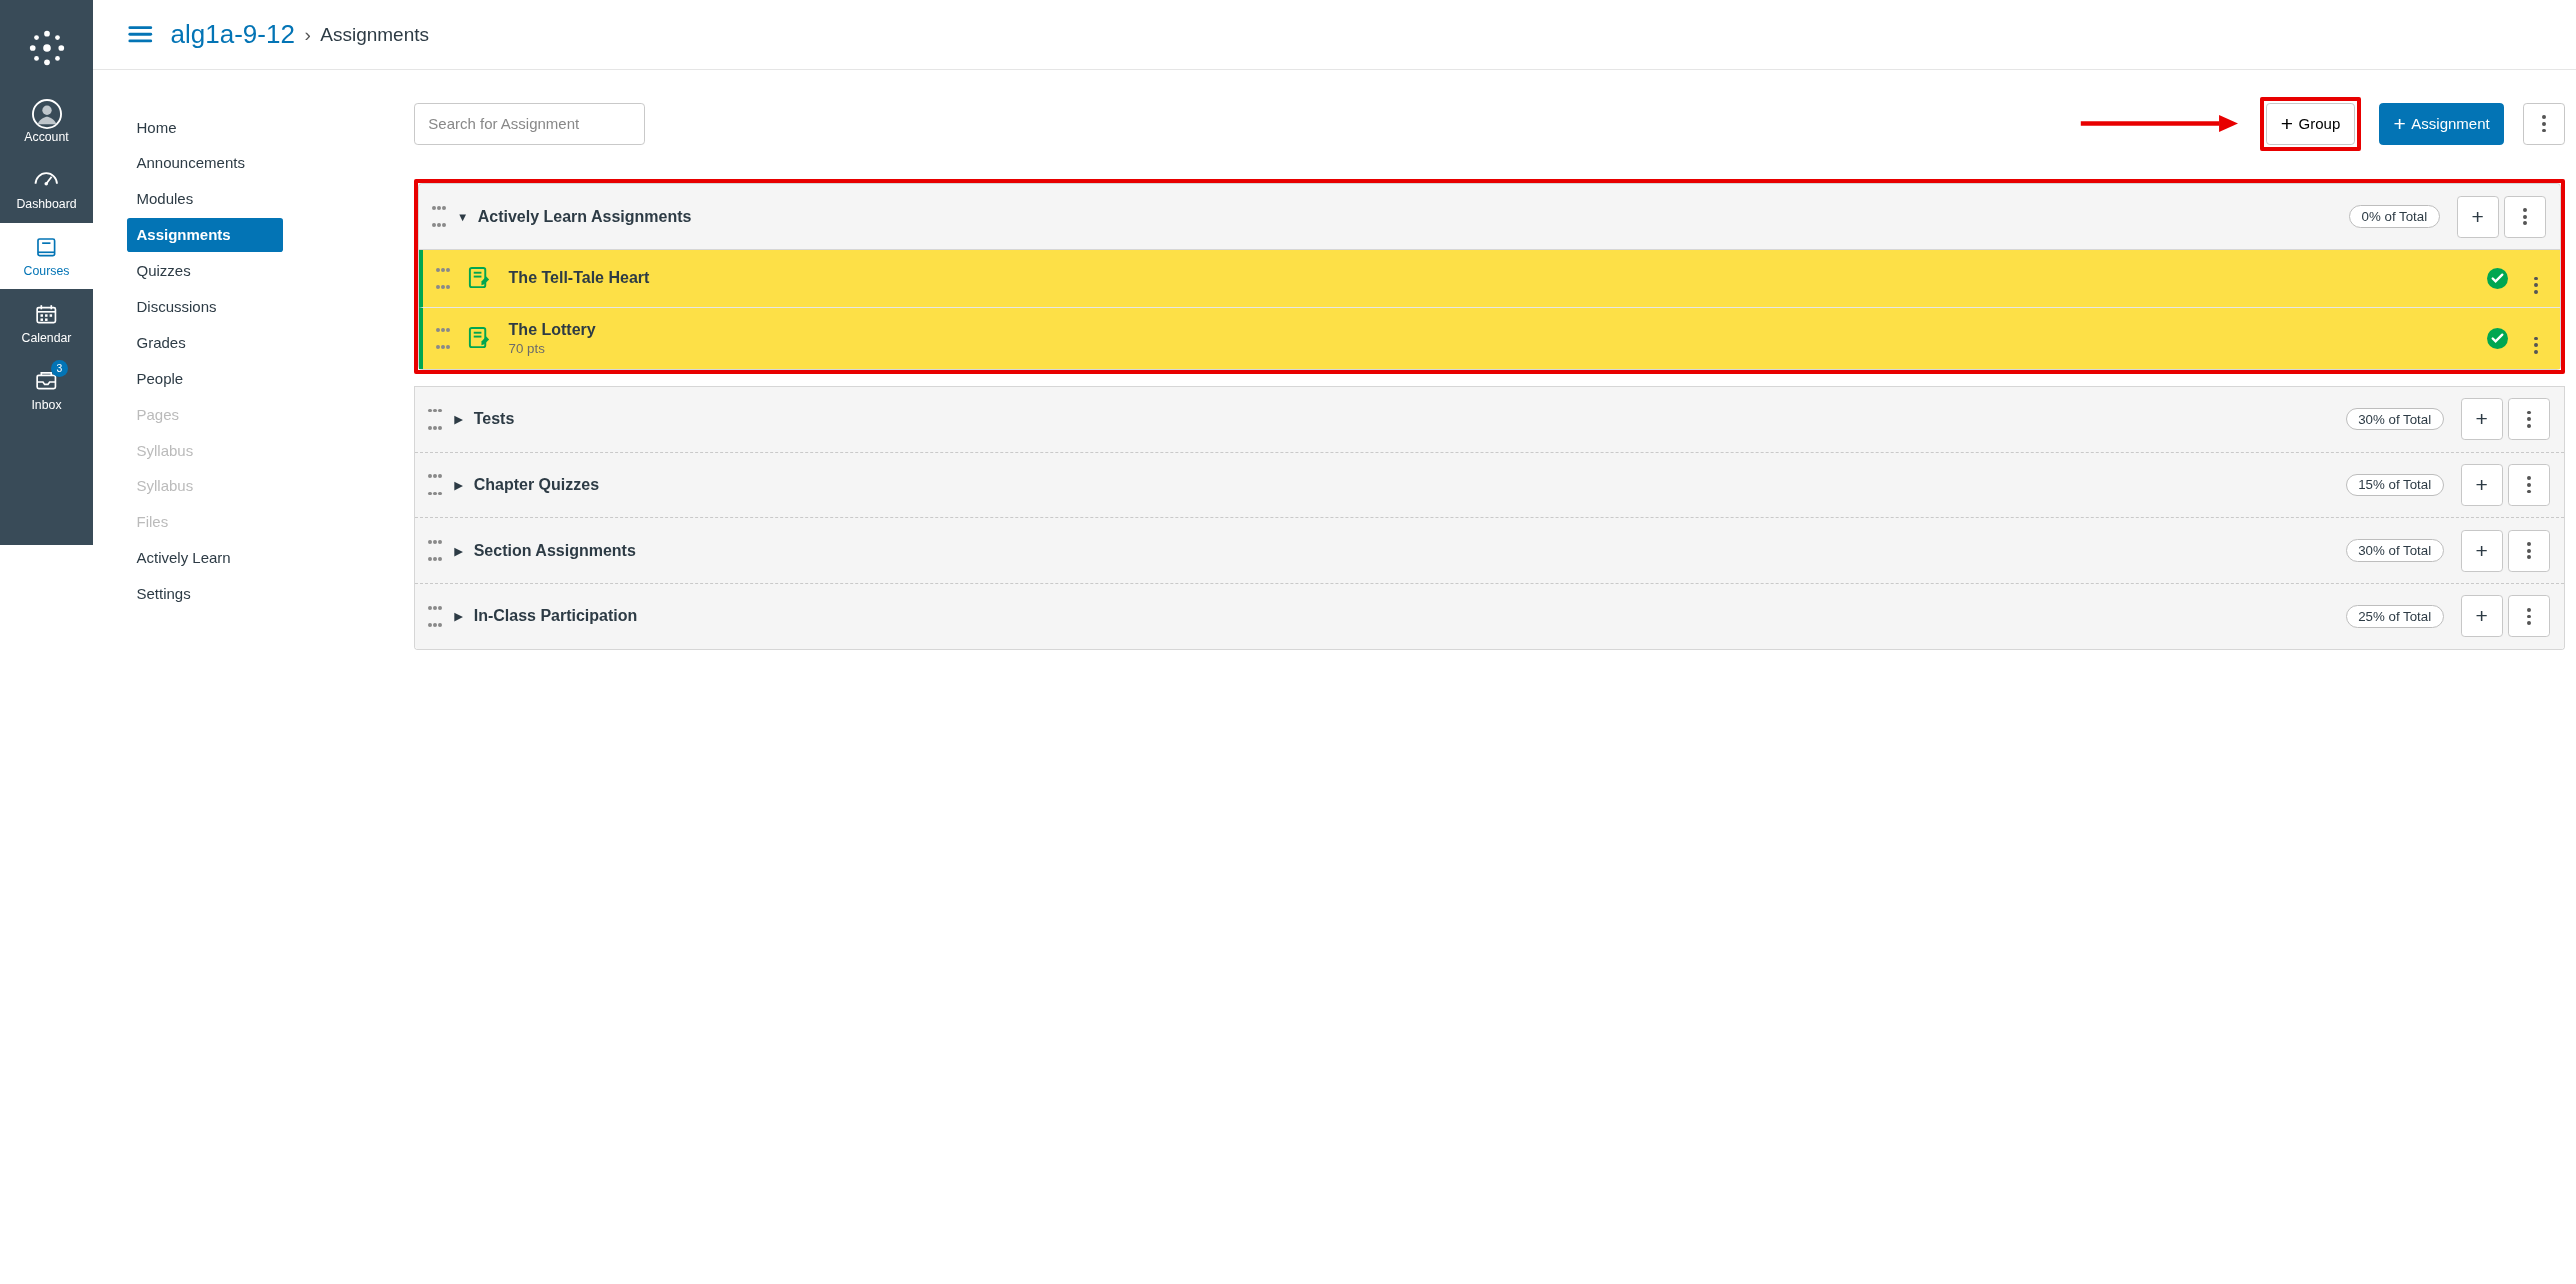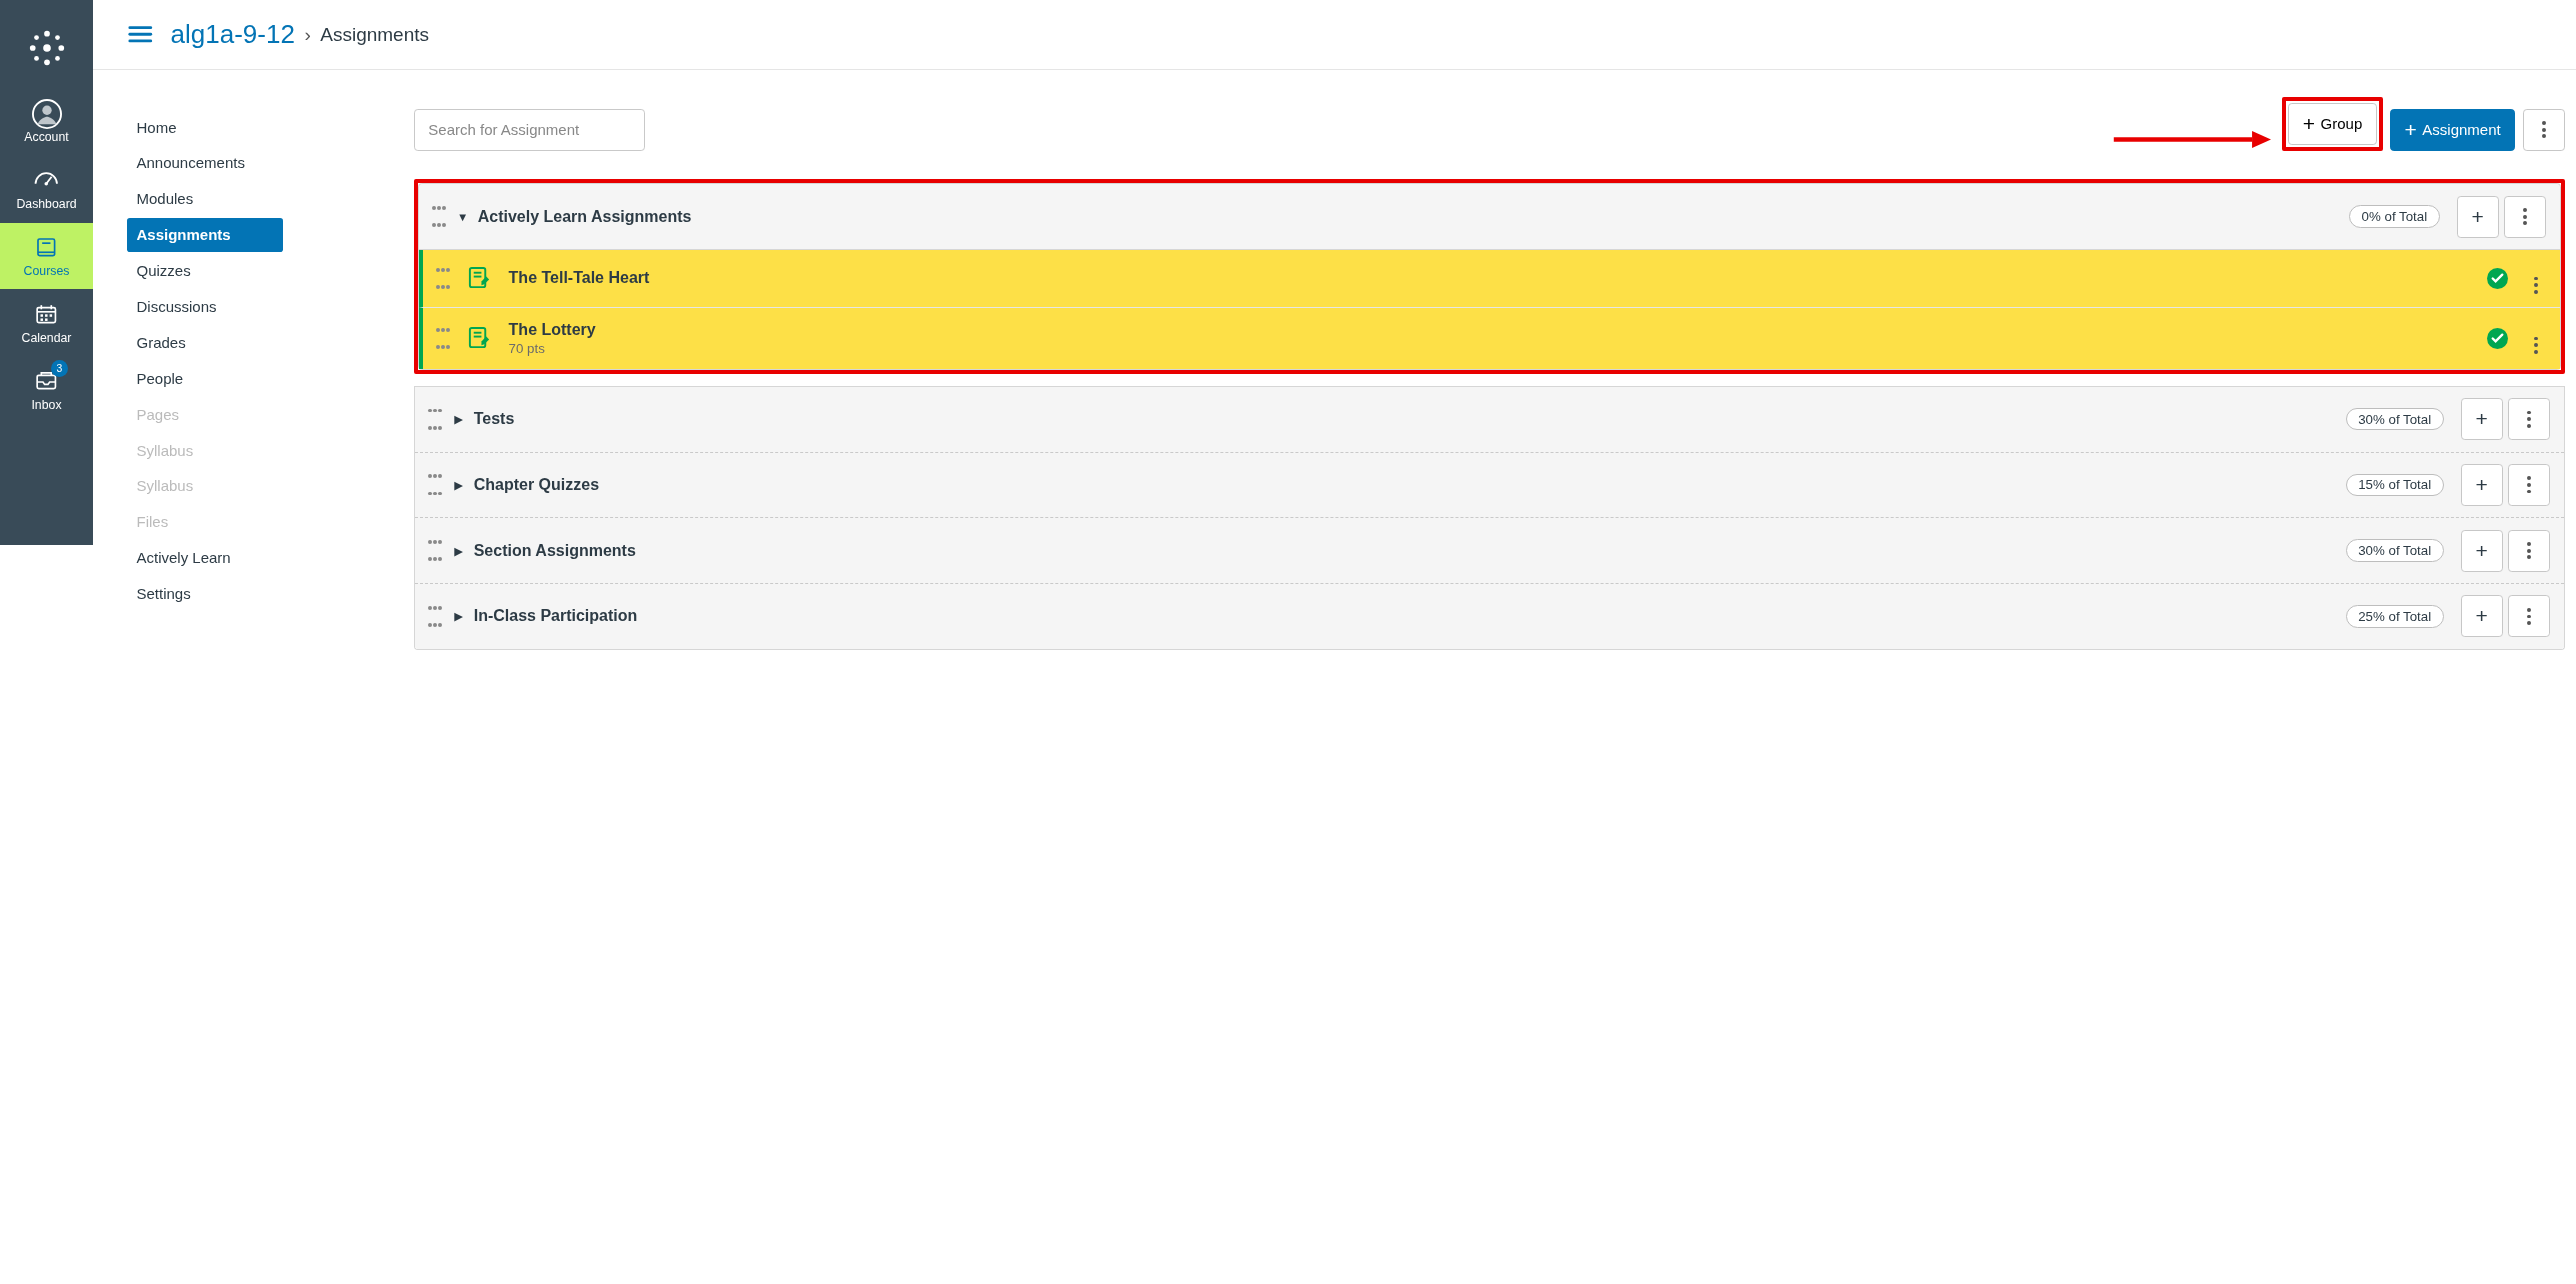--- a/index.html
+++ b/index.html
@@ -2,21 +2,21 @@
 <html style="font-size:15px"><head>
 <meta charset="utf-8">
 <style>
   * { box-sizing: border-box; margin: 0; padding: 0; }
   body { font-family: "Helvetica Neue", Arial, sans-serif; background: #fff; color: #2d3b45; width: 1469px; height: 732px; overflow: hidden; }
 
   
   .global-nav { position: absolute; left: 0; top: 0; width: 93px; height: 545px; background: #394b58; display: flex; flex-direction: column; align-items: center; padding-top: 28px; }
   .global-logo { width: 40px; height: 40px; margin-bottom: 21px; }
   .global-item { width: 93px; display: flex; flex-direction: column; align-items: center; padding: 9.5px 0 11.4px 0; cursor: pointer; position: relative; }
-  .global-item.active { background: #bef264; text-align: center; }
+  .global-item.active { background: #ffffff; text-align: center; }
   .global-item .g-icon { width: 30px; height: 30px; display: flex; align-items: center; justify-content: center; }
   .global-item .g-label { font-size: 12.3px; color: #fff; margin-top: 1.9px; }
   .global-item.active .g-label { color: #0374b5; }
   .g-badge { position: absolute; top: 3.8px; right: 25px; background: #0374b5; color: #fff; font-size: 10.4px; border-radius: 50%; width: 17px; height: 17px; display: flex; align-items: center; justify-content: center; }
 
   
   .page { position: absolute; left: 93px; top: 0; right: 0; bottom: 0; }
   .crumb-bar { height: 70px; border-bottom: 0.9px solid #e5e5e5; display: flex; align-items: center; padding-left: 34px; }
   .hamburger { width: 26.6px; height: 26.6px; cursor: pointer; margin-right: 17px; }
   .crumb-link { color: #0374b5; font-size: 26px; cursor: pointer; }
@@ -24,21 +24,21 @@
   .crumb-cur { font-size: 19px; color: #2d3b45; }
 
   
   .course-nav { position: absolute; left: 34px; top: 110px; width: 156px; }
   .course-nav .cn-item { padding: 8.5px 9.5px; font-size: 15px; color: #2d3b45; cursor: pointer; border-radius: 2.8px; margin-bottom: 1.9px; }
   .course-nav .cn-item.active { background: #0374b5; color: #fff; font-weight: bold; }
   .course-nav .cn-item.disabled { color: #bbb; }
 
   
   .main { position: absolute; left: 321px; top: 97px; right: 11.4px; }
-  .toolbar { display: flex; align-items: flex-end; margin-bottom: 28.5px; }
+  .toolbar { display: flex; align-items: center; margin-bottom: 28.5px; gap: 11px; }
   .search-box { border: 0.9px solid #c9c9c9; border-radius: 3.8px; width: 231px; height: 42px; padding: 0 13.3px; font-size: 15px; color: #6c757d; }
   .search-box::placeholder { color: #888; }
   .toolbar-spacer { flex: 1; }
   .arrow-annot { display: flex; align-items: center; margin-right: 11.4px; }
   .btn { height: 42px; border: 0.9px solid #c7c7c7; background: #fff; border-radius: 3.8px; display: inline-flex; align-items: center; justify-content: center; padding: 0 13.3px; font-size: 15px; cursor: pointer; margin-left: 7.6px; }
   .btn.primary { background: #0374b5; color: #fff; border-color: #0374b5; }
   .btn .plus { font-size: 21px; margin-right: 5.7px; line-height: 1; }
   .btn.icon { width: 42px; padding: 0; }
   .group-btn-highlight { border: 4.7px solid #e80000; padding: 1.9px; border-radius: 1.9px; }
 

